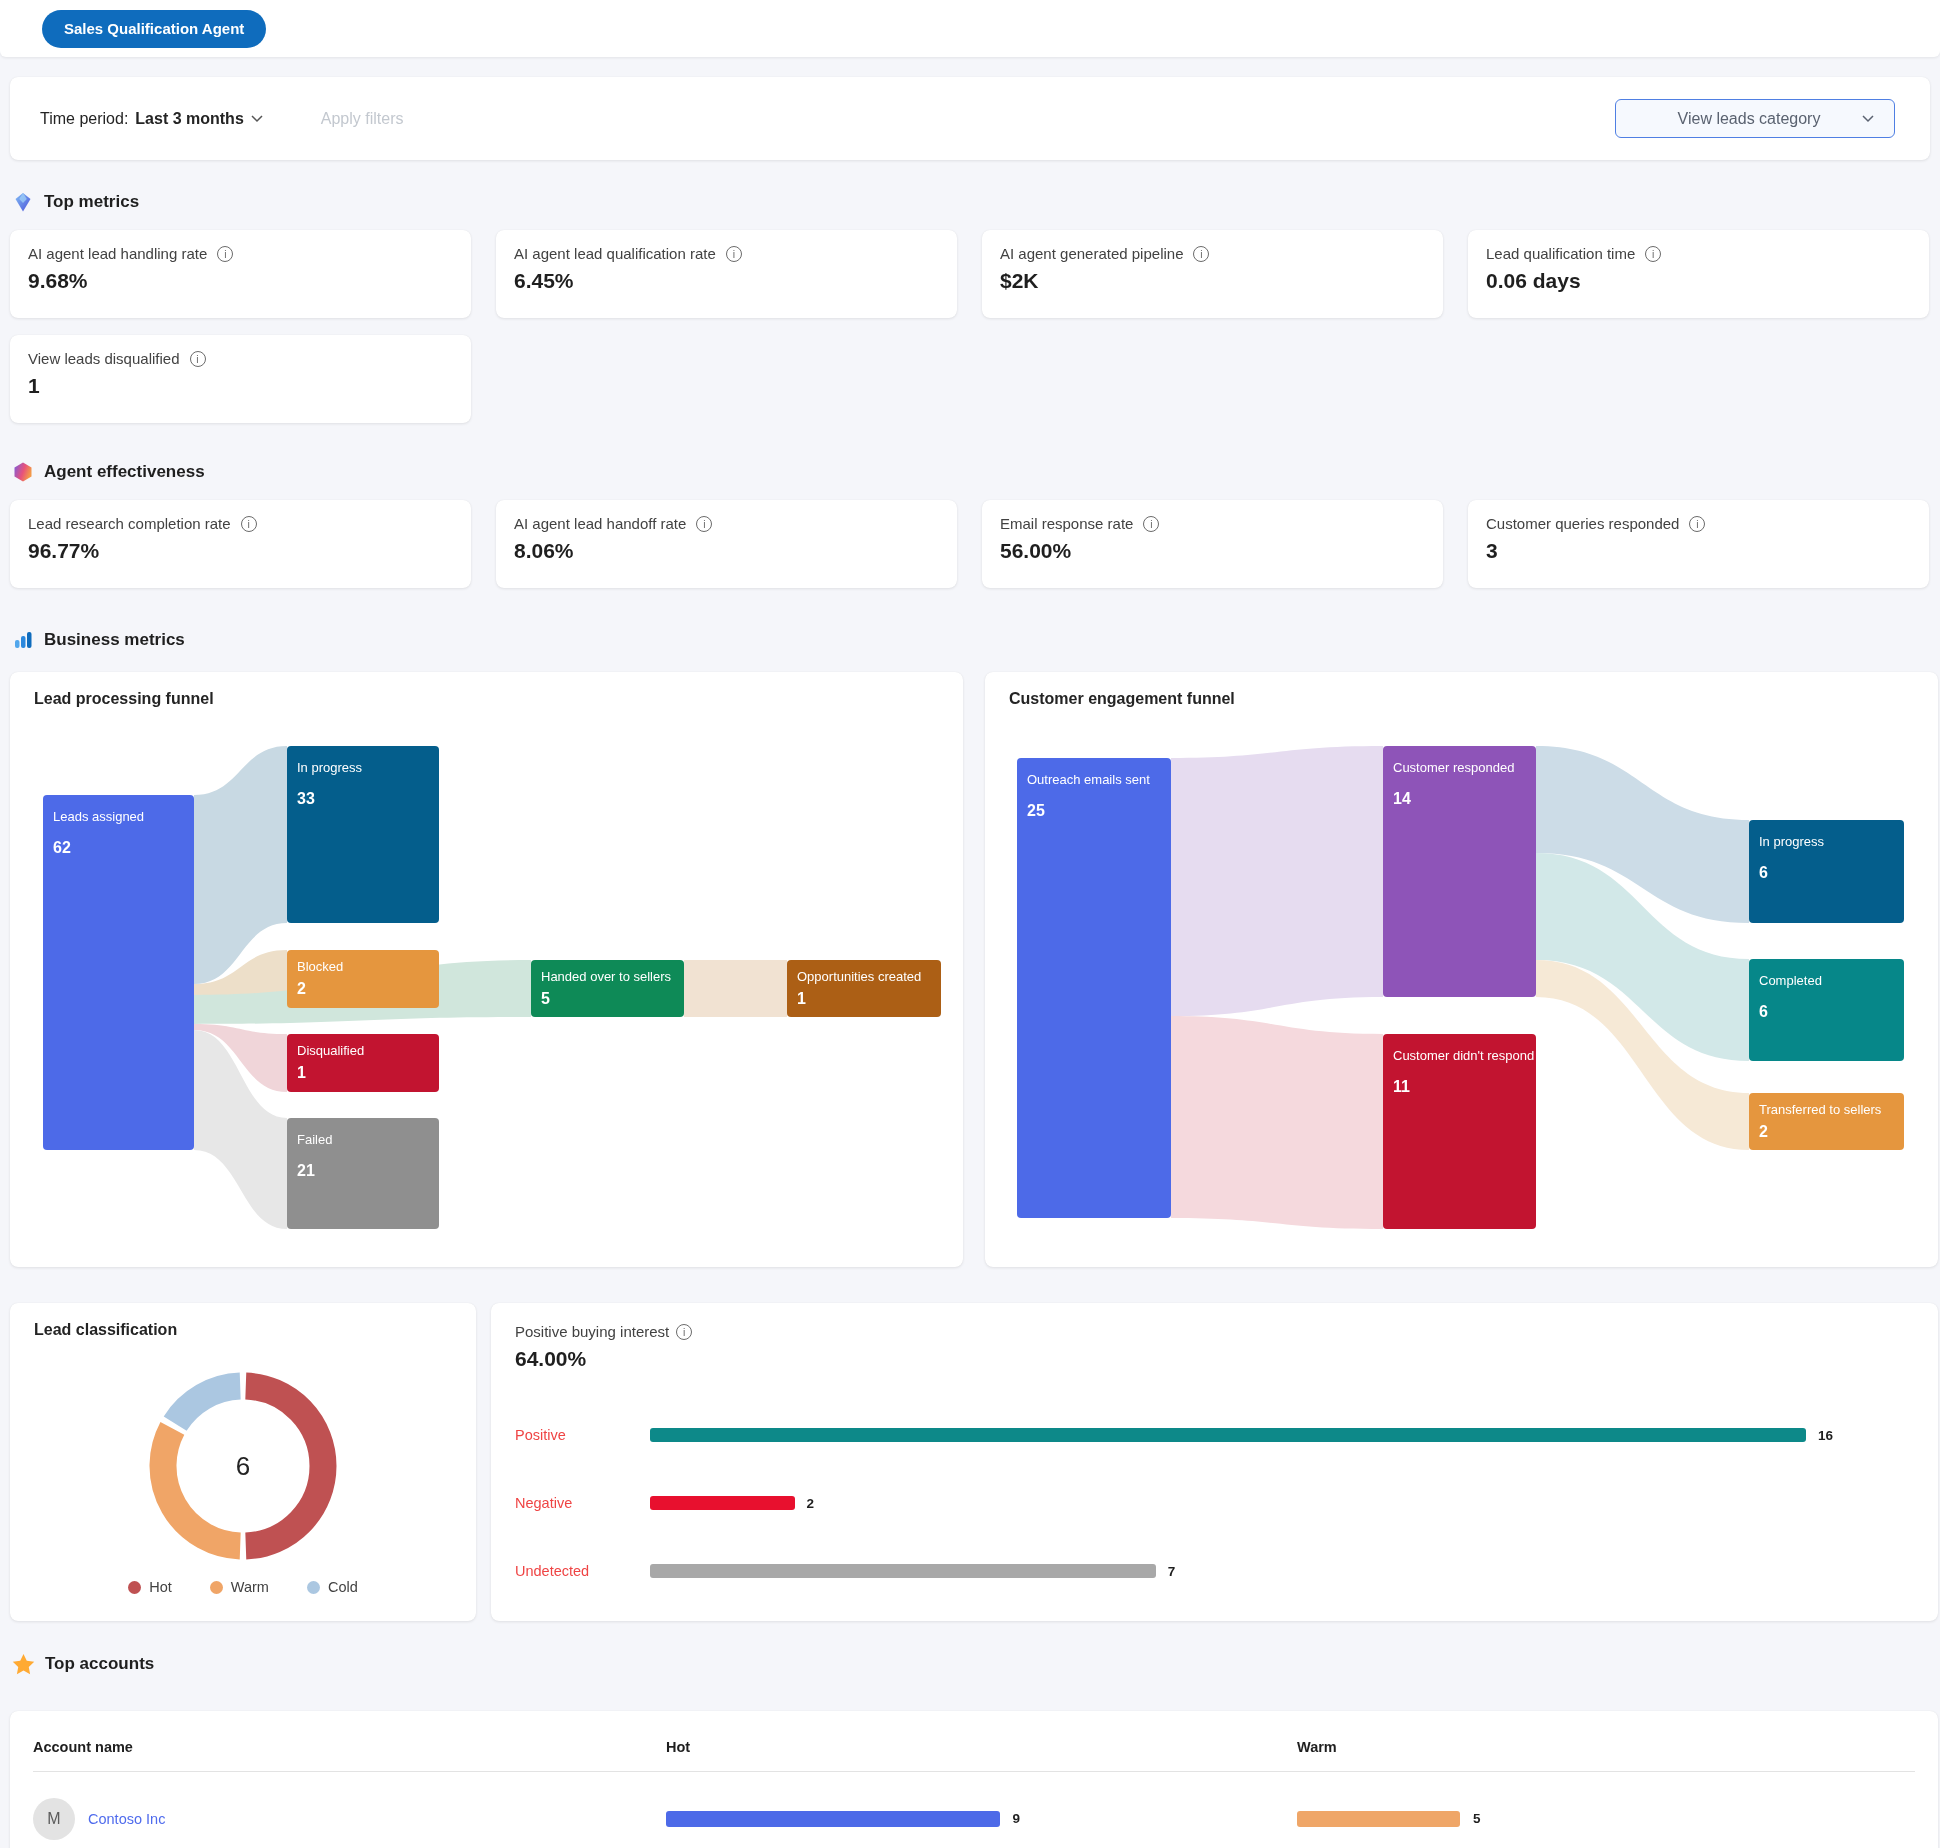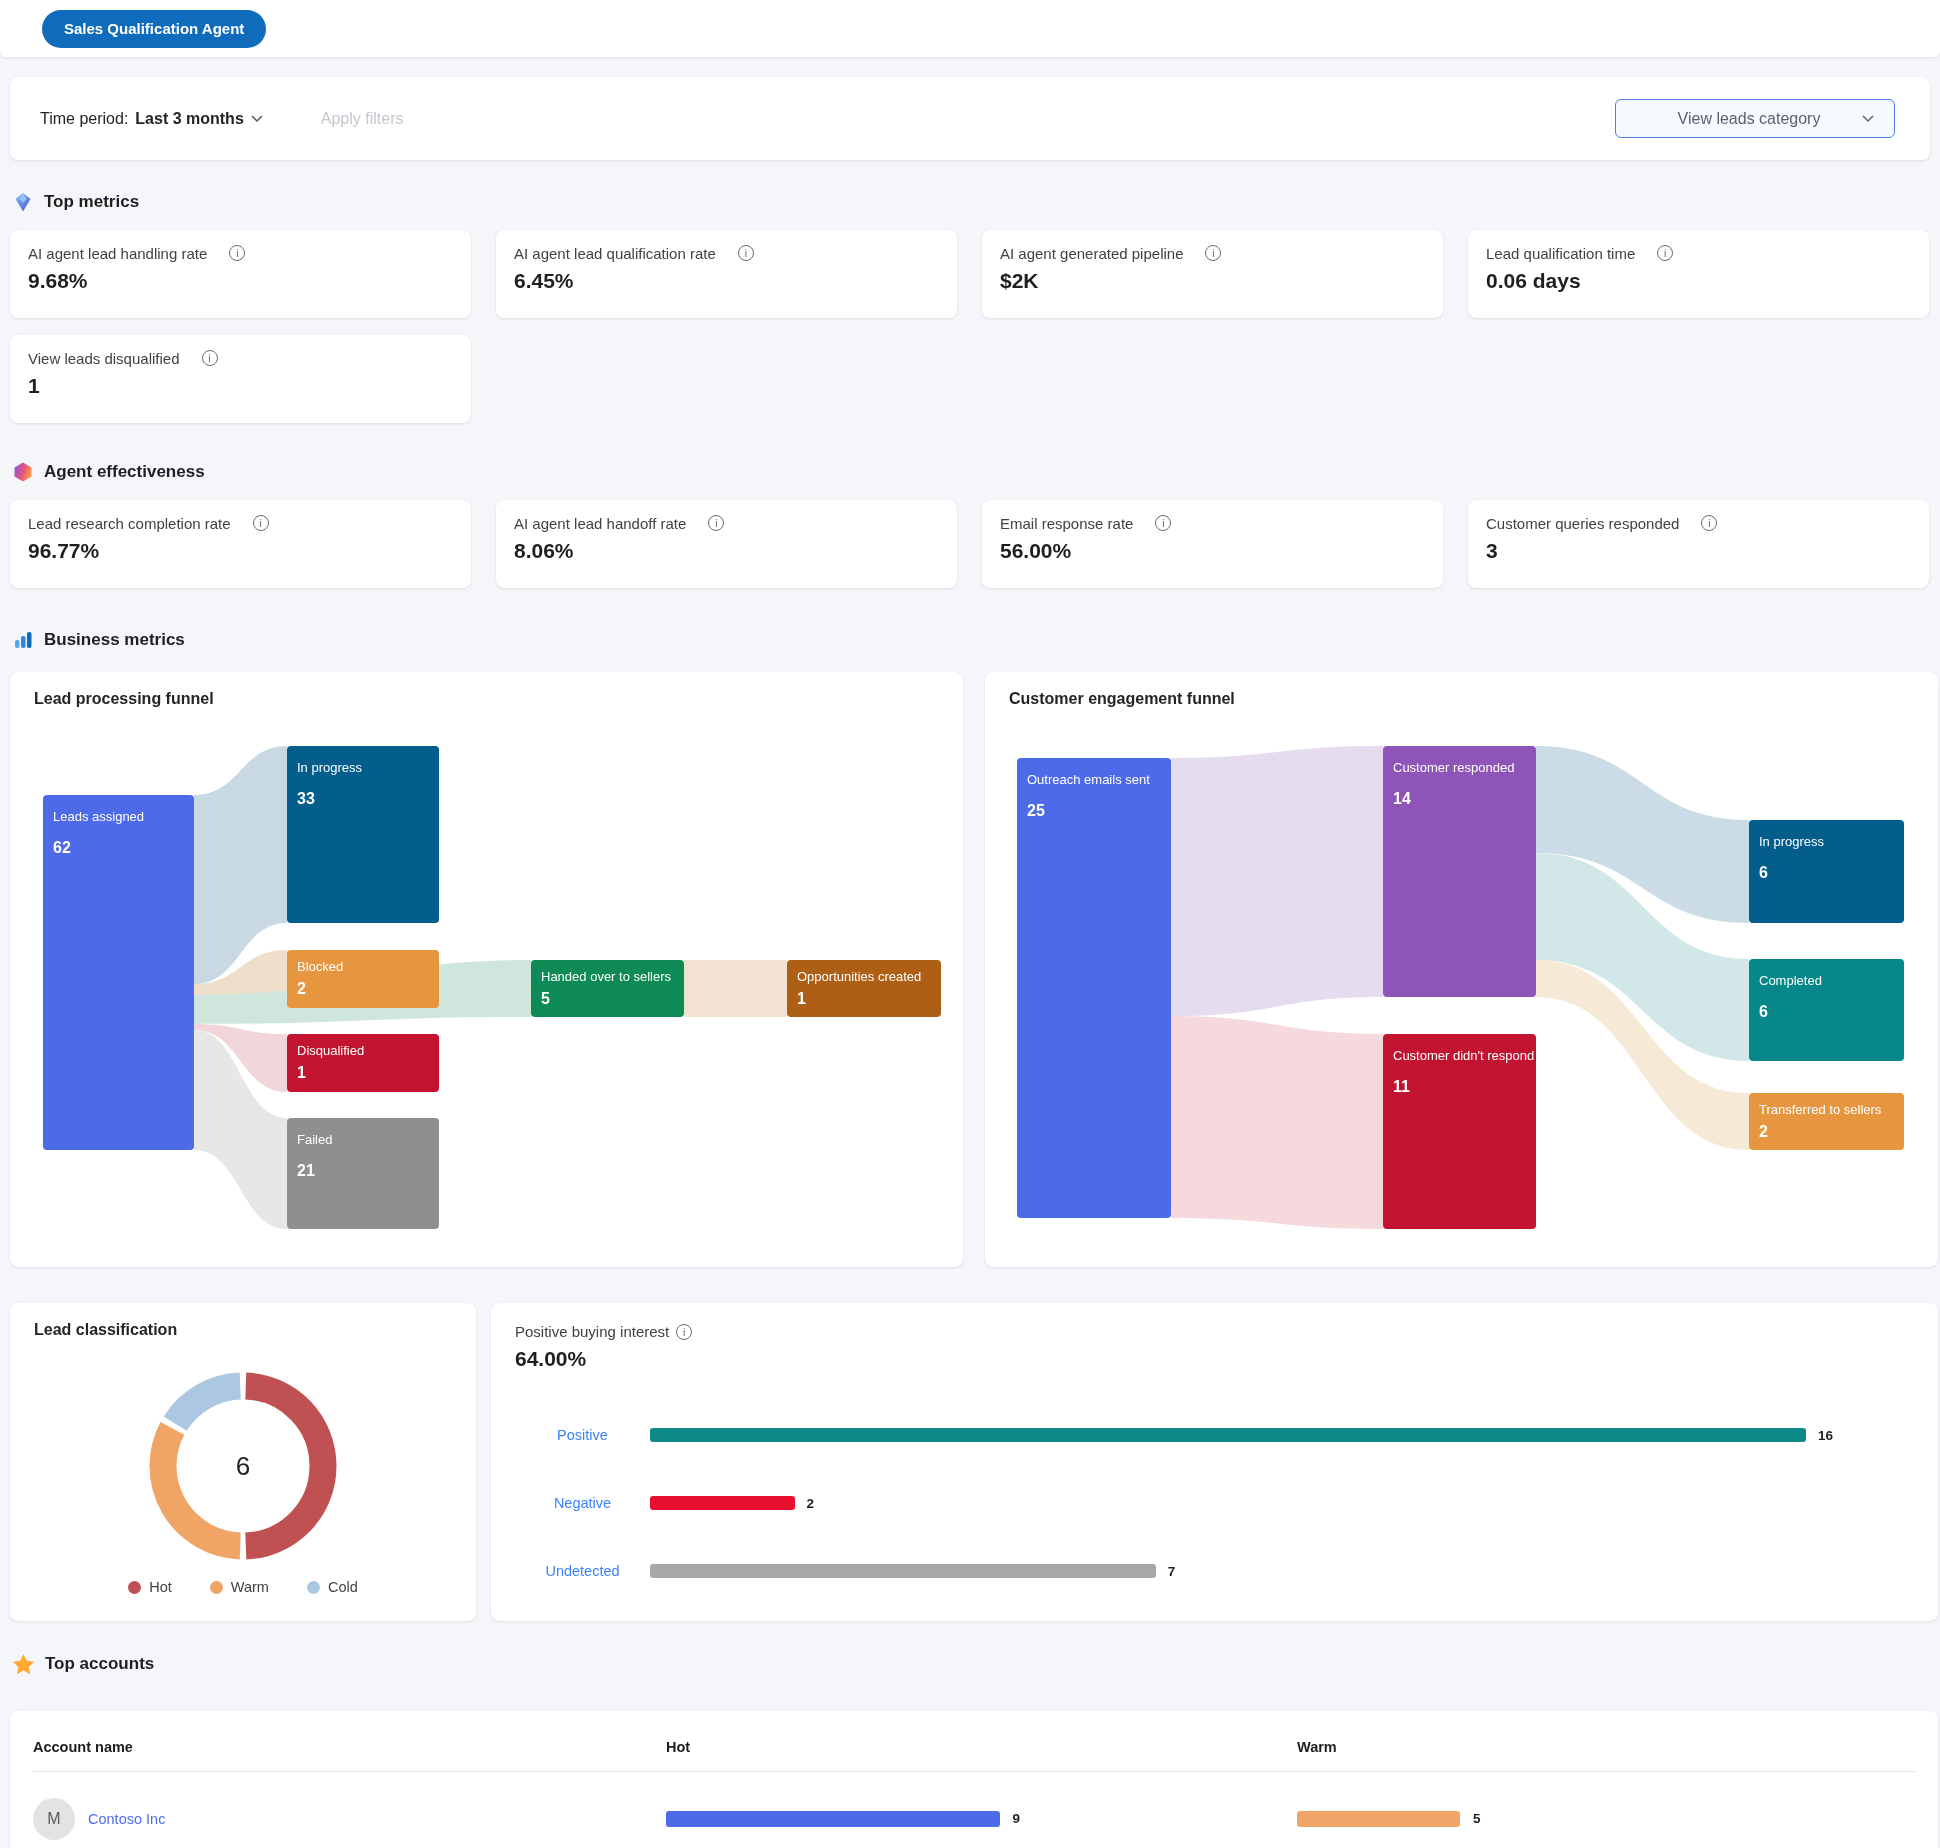--- a/index.html
+++ b/index.html
@@ -23,42 +23,42 @@
   .leads-select span { flex:1; text-align:center; font-size:16px; color:#5A6270; }
   .chev { width:12px; height:8px; display:inline-block; }
 
   
   .sec-head { position:absolute; left:12px; display:flex; align-items:center; gap:10px; }
   .sec-head h2 { font-size:17px; font-weight:bold; color:#1F1F1F; }
 
   
   .cards-row { position:absolute; left:10px; width:1924px; display:flex; flex-wrap:wrap; gap:17px 25px; }
   .metric-card { width:461px; height:88px; padding:15px 18px; }
-  .metric-label-row { display:flex; gap:22px; }
+  .metric-label-row { display:flex; align-items:center; gap:10px; }
   .metric-label { font-size:15px; color:#424242; }
   .info-icon { width:16px; height:16px; border:1px solid #6B6B6B; border-radius:50%; color:#6B6B6B;
                font-size:10.5px; display:inline-flex; align-items:center; justify-content:center; cursor:pointer; flex:none; }
   .metric-value { margin-top:7px; font-size:21px; font-weight:bold; color:#1F1F1F; }
 
   
   .chart-card { position:absolute; }
   .chart-title { position:absolute; top:18px; left:24px; font-size:16px; font-weight:bold; color:#242424; }
   svg text { font-family:"Liberation Sans","DejaVu Sans",sans-serif; }
 
   
   .legend { position:absolute; bottom:26px; left:0; width:100%; display:flex; justify-content:center; gap:38px; }
   .legend-item { display:flex; align-items:center; gap:8px; font-size:14.5px; color:#424242; }
   .legend-dot { width:13px; height:13px; border-radius:50%; flex:none; }
 
   
   .bi-label-row { position:absolute; top:20px; left:24px; display:flex; align-items:center; gap:7px; }
   .bi-label { font-size:15px; color:#424242; }
   .bi-value { position:absolute; top:44px; left:24px; font-size:21px; font-weight:bold; }
   .bi-row { position:absolute; left:24px; display:flex; align-items:center; height:20px; }
-  .bi-row .lab { width:135px; font-size:14.5px; color:#3b82f6;text-align:center; }
+  .bi-row .lab { width:135px; font-size:14.5px; color:#ef4444; }
   .bi-row .bar { height:14px; border-radius:3px; }
   .bi-row .val { margin-left:12px; font-size:13.5px; font-weight:bold; }
 
   
   .tbl-col { position:absolute; top:28px; font-size:14.5px; font-weight:bold; color:#1F1F1F; }
   .tbl-divider { position:absolute; top:60px; left:23px; right:23px; height:1px; background:#E3E3E3; }
   .avatar { position:absolute; left:23px; top:87px; width:42px; height:42px; border-radius:50%;
             background:#E3E3E3; color:#5C5C5C; font-size:16px; display:flex; align-items:center; justify-content:center; }
   .acct-link { position:absolute; left:78px; top:100px; font-size:14.5px; color:#4F6BED; text-decoration:none; cursor:pointer; }
   .tbl-bar { position:absolute; top:100px; height:16px; border-radius:3px; }

